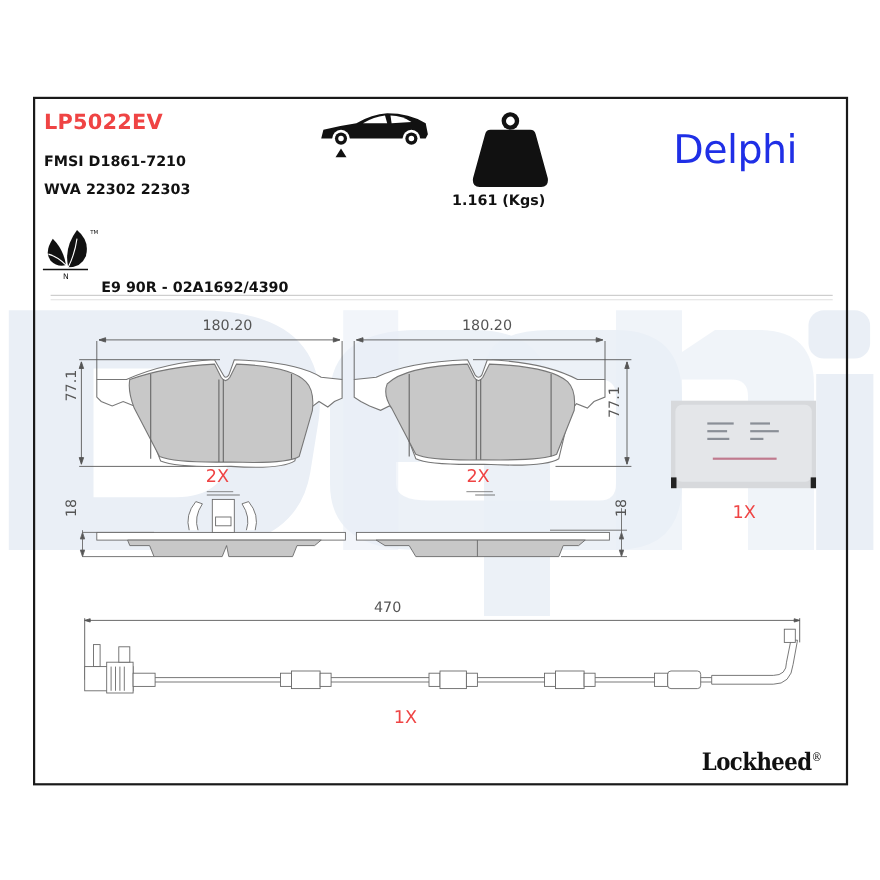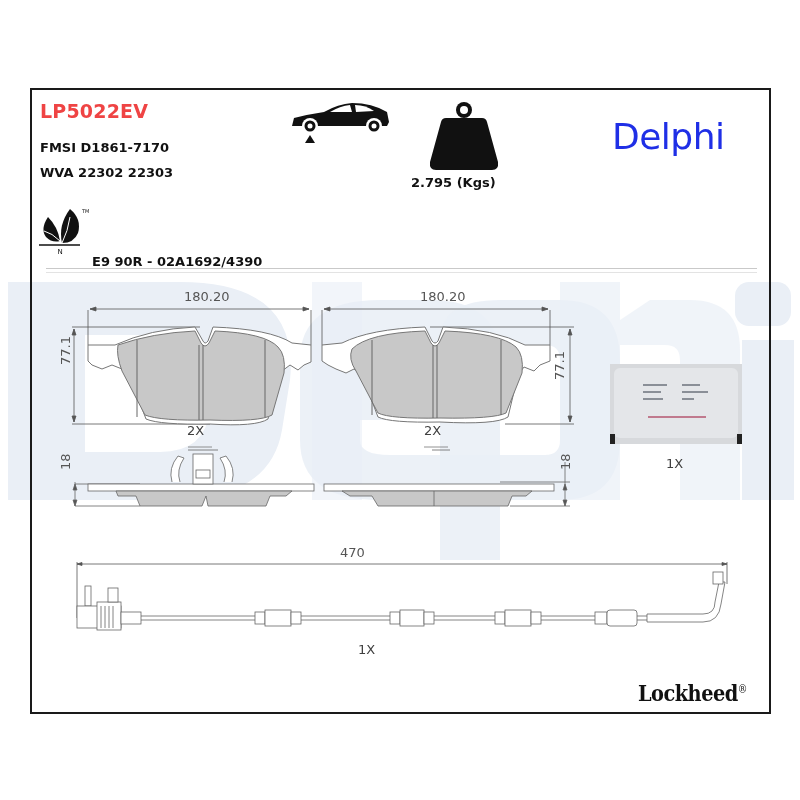--- a/index.html
+++ b/index.html
@@ -9,21 +9,21 @@
     .abs { position: absolute; }
     .title { left: 40px; top: 100px; font-size: 19px; font-weight: bold; color: #ef4444; letter-spacing: 0.2px; }
     .sub { left: 40px; font-size: 13px; font-weight: bold; color: #111; }
     .fmsi { top: 140px; }
     .wva { top: 165px; }
     .ecer { left: 92px; top: 254px; font-size: 13px; font-weight: bold; color: #111; }
     .weight { left: 411px; top: 175px; font-size: 13px; font-weight: bold; color: #111; }
     .brand { left: 612px; top: 116px; font-size: 36px; font-weight: normal; color: #1f2fe6; letter-spacing: -0.5px; font-family: "DejaVu Sans", sans-serif; }
     .sep { position: absolute; left: 46px; top: 268px; width: 711px; height: 3px; border-top: 1px solid #c9c9c9; border-bottom: 1px solid #e3e3e3; }
     .dim { font-family: "DejaVu Sans", sans-serif; font-size: 13px; color: #555; }
-    .qty { font-family: "DejaVu Sans", sans-serif; font-size: 13px; color: #404040; }
+    .qty { font-family: "DejaVu Sans", sans-serif; font-size: 16px; color: #ef4444; }
     .lockheed { left: 638px; top: 680px; font-family: "DejaVu Serif", serif; font-weight: bold; font-size: 22px; color: #111; letter-spacing: -0.6px; transform: scaleX(0.88); transform-origin: left; }
     .lockheed sup { font-size: 11px; font-weight: normal; }
     svg { display: block; }
   </style>
 </head>
 <body>
 
 <svg class="watermark" viewBox="0 0 800 800">
   <g fill="#eaeff6">
 
@@ -38,42 +38,42 @@
     <path d="M560,282 L620,282 L620,320 L650,300 L690,300 Q740,300 740,350 L740,500 L680,500 L680,360 Q680,345 665,345 L620,345 L620,500 L560,500 Z" opacity="0.7"></path>
 
     <rect x="742" y="340" width="52" height="160"></rect>
     <rect x="735" y="282" width="56" height="44" rx="14"></rect>
   </g>
 </svg>
 
 <div class="frame"></div>
 
 <div class="abs title">LP5022EV</div>
-<div class="abs sub fmsi">FMSI D1861-7170</div>
+<div class="abs sub fmsi">FMSI D1861-7210</div>
 <div class="abs sub wva">WVA 22302 22303</div>
 
 <svg class="abs" style="left:290px;top:100px;" width="100" height="45" viewBox="0 0 100 45">
   <path d="M2,26 L4,18 Q20,14 34,12 Q48,4 62,3 Q82,3 97,12 L99,22 L97,26 Z" fill="#111"></path>
   <path d="M40,12 Q50,6 60,5 L62,12 Z" fill="#fff"></path>
   <path d="M65,5 Q76,5 84,11 L66,12 Z" fill="#fff"></path>
   <circle cx="20" cy="26" r="8" fill="#fff"></circle>
   <circle cx="20" cy="26" r="5.5" fill="#111"></circle>
   <circle cx="20" cy="26" r="2.5" fill="#fff"></circle>
   <circle cx="84" cy="26" r="8" fill="#fff"></circle>
   <circle cx="84" cy="26" r="5.5" fill="#111"></circle>
   <circle cx="84" cy="26" r="2.5" fill="#fff"></circle>
   <path d="M15,43 L20,35 L25,43 Z" fill="#111"></path>
 </svg>
 
 <svg class="abs" style="left:428px;top:100px;" width="72" height="72" viewBox="0 0 72 72">
   <circle cx="36" cy="10" r="8" fill="#111"></circle>
   <circle cx="36" cy="10" r="4" fill="#fff"></circle>
   <path d="M18,18 L54,18 Q58,18 59,22 L70,62 Q71,70 64,70 L8,70 Q1,70 2,62 L13,22 Q14,18 18,18 Z" fill="#111"></path>
 </svg>
-<div class="abs weight">2.795 (Kgs)</div>
+<div class="abs weight">1.161 (Kgs)</div>
 
 <div class="abs brand">Delphi</div>
 
 <svg class="abs" style="left:38px;top:203px;" width="52" height="52" viewBox="0 0 52 52">
   <path d="M10,14 Q2,26 8,34 Q14,40 22,38 Q20,24 10,14 Z" fill="#111"></path>
   <path d="M32,6 Q44,16 40,30 Q36,40 24,40 Q20,22 32,6 Z" fill="#111"></path>
   <path d="M6,28 Q14,30 22,38" stroke="#fff" stroke-width="1" fill="none"></path>
   <path d="M32,14 Q30,28 24,40" stroke="#fff" stroke-width="1" fill="none"></path>
   <line x1="1" y1="42" x2="42" y2="42" stroke="#111" stroke-width="1.5"></line>
   <text x="22" y="51" font-size="7" text-anchor="middle" fill="#111" font-family="DejaVu Sans, sans-serif">N</text>

